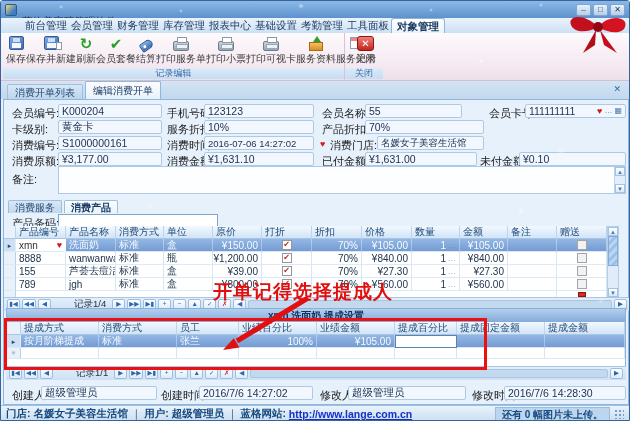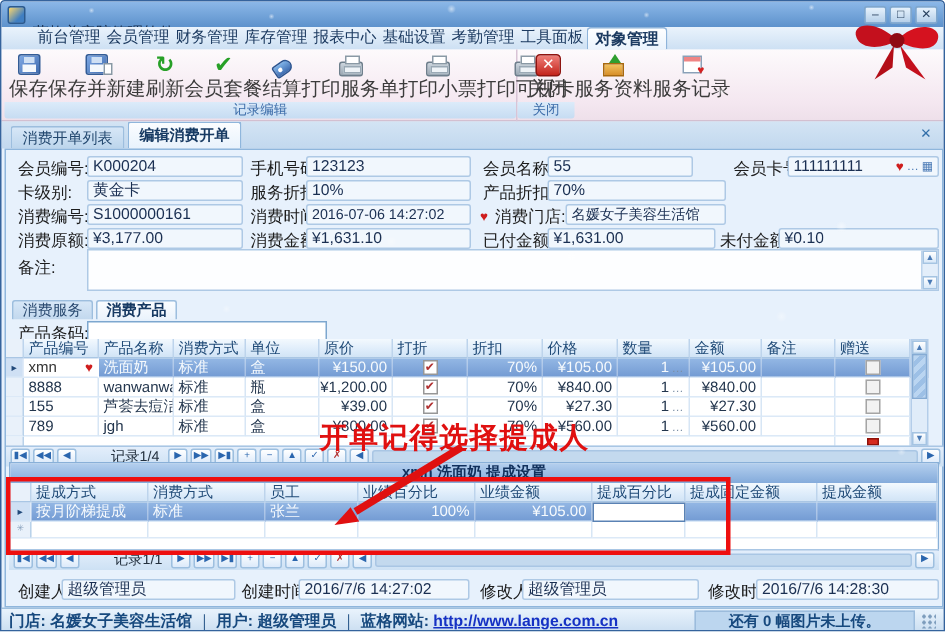--- a/index.html
+++ b/index.html
@@ -22,21 +22,21 @@
   .mtab.active{width:54px;background:linear-gradient(#ffffff,#eaf3fd);border:1px solid #8fb4da;border-bottom:none;
     border-radius:3px 3px 0 0;font-weight:bold;}
   
   .ribbon{position:absolute;left:0;top:32px;right:0;height:48px;
     background:linear-gradient(#fdfafc,#f4e7f0 75%,#eee0ea);border-bottom:1px solid #d3bfd0;}
   .rb-group{position:absolute;top:0;height:48px;}
   .rb-main{left:2px;width:342px;border-right:1px solid #d8c4d6;}
   .rb-close{left:344px;width:38px;}
   .rb-btns{display:flex;align-items:flex-start;height:36px;padding-left:3px;}
   .rbtn{display:flex;flex-direction:column;align-items:center;justify-content:flex-start;padding:0;margin:0;height:36px;}
-  .rbtn .lab{font-size:13px;color:#3b3b3b;line-height:10px;white-space:nowrap;margin-top:1px;}
+  .rbtn .lab{font-size:10px;color:#3b3b3b;line-height:10px;white-space:nowrap;margin-top:1px;}
   .rb-caption{position:absolute;left:0;right:0;top:35px;height:11px;background:linear-gradient(#dcebfa,#c6dcf2);
     font-size:9px;color:#3a6ba8;text-align:center;line-height:11px;border-radius:0 0 2px 2px;}
   .icw{height:20px;display:flex;align-items:center;justify-content:center;}
   .ic-floppy{width:15px;height:14px;background:linear-gradient(135deg,#7fa9e4,#3f6cb0);border:1px solid #335c96;border-radius:2px;position:relative;}
   .ic-floppy::before{content:"";position:absolute;left:3px;top:1px;width:7px;height:4px;background:#cfe0f4;}
   .ic-floppy::after{content:"";position:absolute;left:2px;bottom:1px;width:9px;height:5px;background:#f4f8fc;}
   .ic-page{position:absolute;right:-4px;bottom:-1px;width:6px;height:8px;background:#fff;border:1px solid #8a99a5;}
   .gl{font-style:normal;line-height:1;}
   .gl-green{color:#27a027;font-size:15px;font-weight:bold;}
   .ic-tag{width:13px;height:9px;background:linear-gradient(#7fb3e8,#3f6cb0);border:1px solid #2d5590;
@@ -52,21 +52,21 @@
   .ic-cal{position:relative;width:13px;height:12px;background:#fff;border:1px solid #8aa0b8;}
   .ic-cal::before{content:"";position:absolute;left:0;top:0;right:0;height:3px;background:#ef8585;}
   .ic-cal .hh{position:absolute;right:-3px;bottom:-3px;color:#d42222;font-size:8px;}
   .ic-closebig{width:17px;height:15px;background:linear-gradient(#f0807a,#c3241c);border:1px solid #8e1410;border-radius:3px;
     color:#fff;font-size:10px;font-weight:bold;text-align:center;line-height:14px;}
   
   .doctabs{position:absolute;left:0;top:80px;right:0;height:18px;background:linear-gradient(#d3e4f4,#c2d8ee);
     display:flex;align-items:flex-end;padding-left:6px;}
   .dtab{height:15px;line-height:15px;padding:0 7px;font-size:10px;color:#23486f;
     background:linear-gradient(#d7e7f7,#bcd5ec);border:1px solid #9dbede;border-bottom:none;border-radius:2px 2px 0 0;margin-right:2px;}
-  .dtab.active{height:18px;line-height:17px;background:linear-gradient(#fbfdff,#e8f2fc);font-weight:bold;color:#173a63;border-color:#8fb6dc;}
+  .dtab.active{height:18px;line-height:17px;background:linear-gradient(#fbfdff,#e8f2fc);font-weight:normal;color:#173a63;border-color:#8fb6dc;}
   .doc-close{position:absolute;right:8px;top:3px;font-size:9px;font-weight:bold;color:#2f6da8;}
   
   .content{position:absolute;left:2px;top:98px;width:626px;height:306px;background:#e7f1fc;border:1px solid #8fb6dc;}
   .lbl{position:absolute;font-size:11px;color:#1c1c1c;line-height:13px;white-space:nowrap;}
   .fld{position:absolute;height:14px;background:#f1f7fd;border:1px solid #aec9e5;border-radius:2px;
     font-size:10.5px;color:#1a2f52;display:flex;align-items:center;padding:0 3px;overflow:hidden;white-space:nowrap;}
   .fld .v{flex:0 1 auto;overflow:hidden;}
   .fld .fic{margin-left:auto;display:flex;align-items:center;gap:2px;}
   .heart{color:#cf1d1d;font-size:9px;line-height:1;font-style:normal;}
   .mini{font-size:8px;color:#4a7ab5;line-height:1;font-style:normal;}
@@ -116,21 +116,21 @@
   .ctitle{height:13px;background:linear-gradient(#b4cfee,#84abdb);font-size:10px;font-weight:bold;color:#11305c;
     text-align:center;line-height:13px;}
   .cc0{width:14px}.cc1{width:78px}.cc2{width:78px}.cc3{width:62px}.cc4{width:78px}
   .cc5{width:78px}.cc6{width:62px}.cc7{width:88px}.cc8{flex:1}
   .cfill{height:8px;background:#fff;}
   
   .statusbar{position:absolute;left:0;top:404px;right:0;height:17px;background:linear-gradient(#e9f3fc,#c9ddf0);
     border-top:1px solid #9fc0de;display:flex;align-items:center;padding:0 5px;font-size:10.5px;color:#17497e;font-weight:bold;}
   .statusbar .sep{margin:0 3px;font-weight:normal;}
   .slink{color:#1531c4;text-decoration:underline;font-weight:bold;}
-  .schip{margin-left:auto;background:#bcd6ef;border:1px solid #9cbcdc;padding:0 22px;height:14px;line-height:13px;font-size:10px;}
+  .schip{margin-left:auto;background:#bcd6ef;border:1px solid #9cbcdc;padding:0 6px;height:14px;line-height:13px;font-size:10px;}
   .grip{width:10px;height:10px;margin-left:4px;background-image:radial-gradient(#7c9cbc 1px,transparent 1.4px);background-size:4px 4px;}
   
   .ann-text{position:absolute;left:212px;top:278px;font-size:19px;font-weight:bold;color:#e01010;z-index:45;letter-spacing:1px;}
   .ann-rect{position:absolute;left:3px;top:317px;width:483px;height:52px;border:3px solid #ee0f0f;z-index:44;pointer-events:none;}
   .ann-arrow{position:absolute;left:0;top:0;z-index:46;pointer-events:none;}
   .bow{position:absolute;right:-4px;top:10px;z-index:50;pointer-events:none;}
   .snow{position:absolute;inset:0;z-index:30;pointer-events:none;opacity:.55;
     background-image:
       radial-gradient(2px 2px at 60px 6px,#fff,transparent),
       radial-gradient(2px 2px at 180px 10px,#fff,transparent),

